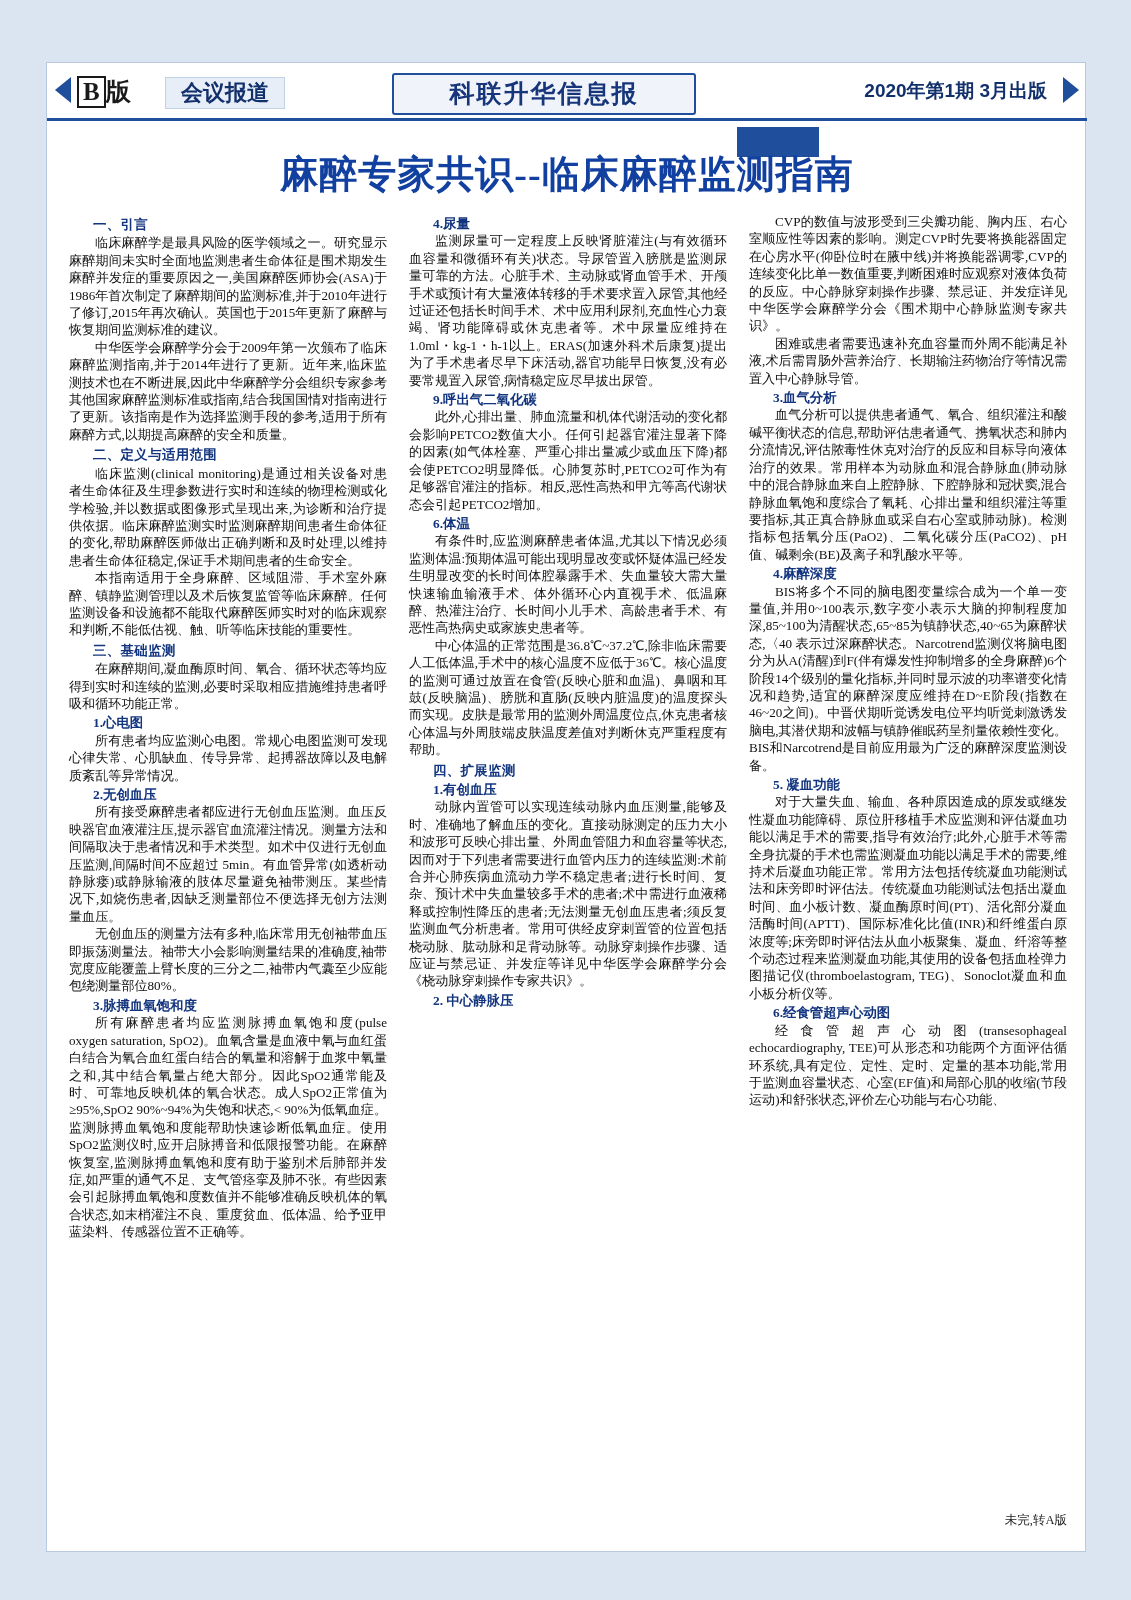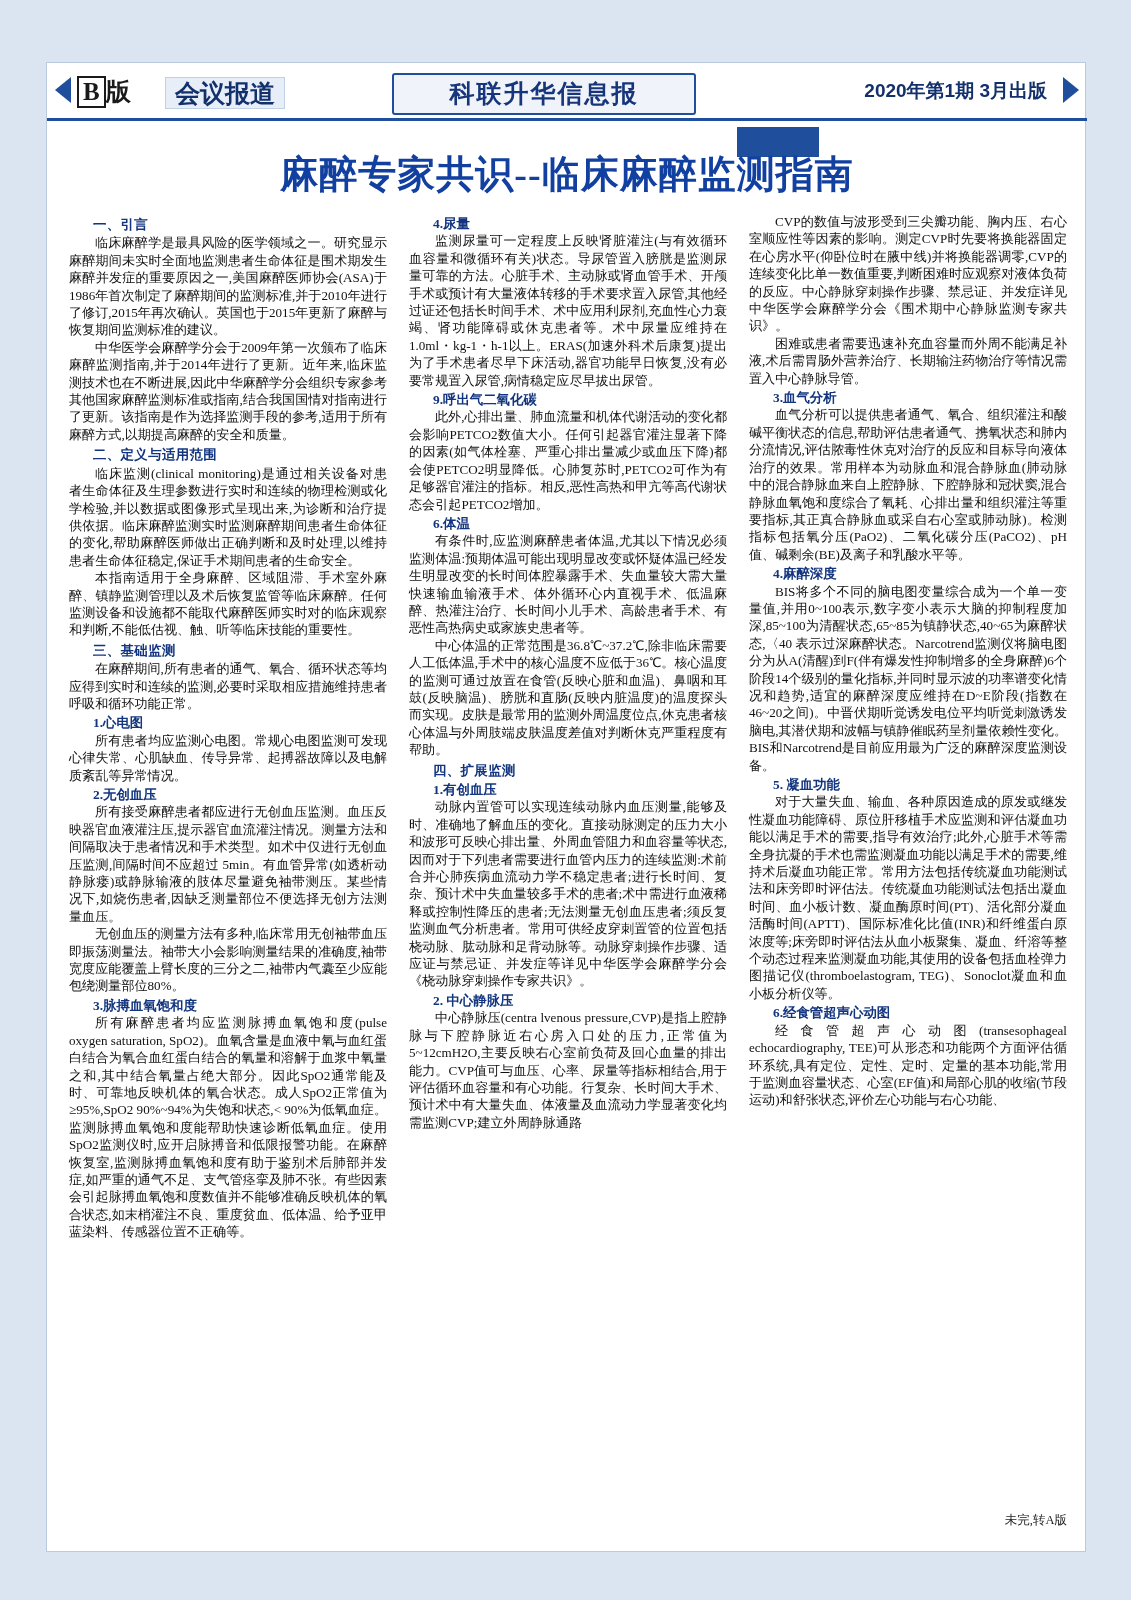--- a/index.html
+++ b/index.html
@@ -46,21 +46,21 @@
   .bver .bbox{
     display:inline-block;border:2px solid #1a1a1a;padding:0 4px;
     font-family:"Liberation Serif", serif;
   }
   .section-tag{
     position:absolute;left:118px;top:14px;
     width:118px;height:30px;
     background:#e8eef7;
     border:1px solid #c2d2e6;
     font-family:"Liberation Sans", sans-serif;
-    font-size:25px;color:#12306b;
+    font-size:22px;color:#12306b;
     text-align:center;line-height:30px;
     font-weight:bold;
   }
   .paper-name{
     position:absolute;left:345px;top:10px;width:300px;height:38px;
     background:#f0f4fa;
     border:2px solid #1f4e9c;
     border-radius:3px;
     text-align:center;
     line-height:36px;
@@ -158,42 +158,41 @@
 
     <div class="cols">
       <div class="col c1">
           <div class="h2">一、引言</div>
           <p class="t">临床麻醉学是最具风险的医学领域之一。研究显示麻醉期间未实时全面地监测患者生命体征是围术期发生麻醉并发症的重要原因之一,美国麻醉医师协会(ASA)于1986年首次制定了麻醉期间的监测标准,并于2010年进行了修订,2015年再次确认。英国也于2015年更新了麻醉与恢复期间监测标准的建议。</p>
           <p class="t">中华医学会麻醉学分会于2009年第一次颁布了临床麻醉监测指南,并于2014年进行了更新。近年来,临床监测技术也在不断进展,因此中华麻醉学分会组织专家参考其他国家麻醉监测标准或指南,结合我国国情对指南进行了更新。该指南是作为选择监测手段的参考,适用于所有麻醉方式,以期提高麻醉的安全和质量。</p>
           <div class="h2">二、定义与适用范围</div>
           <p class="t">临床监测(clinical monitoring)是通过相关设备对患者生命体征及生理参数进行实时和连续的物理检测或化学检验,并以数据或图像形式呈现出来,为诊断和治疗提供依据。临床麻醉监测实时监测麻醉期间患者生命体征的变化,帮助麻醉医师做出正确判断和及时处理,以维持患者生命体征稳定,保证手术期间患者的生命安全。</p>
           <p class="t">本指南适用于全身麻醉、区域阻滞、手术室外麻醉、镇静监测管理以及术后恢复监管等临床麻醉。任何监测设备和设施都不能取代麻醉医师实时对的临床观察和判断,不能低估视、触、听等临床技能的重要性。</p>
           <div class="h2">三、基础监测</div>
-          <p class="t">在麻醉期间,所有患者的通气、氧合、循环状态等均应得到实时和连续的监测,必要时采取相应措施维持患者呼吸和循环功能正常。</p>
+          <p class="t">在麻醉期间,凝血酶原时间、氧合、循环状态等均应得到实时和连续的监测,必要时采取相应措施维持患者呼吸和循环功能正常。</p>
           <div class="h3">1.心电图</div>
           <p class="t">所有患者均应监测心电图。常规心电图监测可发现心律失常、心肌缺血、传导异常、起搏器故障以及电解质紊乱等异常情况。</p>
           <div class="h3">2.无创血压</div>
           <p class="t">所有接受麻醉患者都应进行无创血压监测。血压反映器官血液灌注压,提示器官血流灌注情况。测量方法和间隔取决于患者情况和手术类型。如术中仅进行无创血压监测,间隔时间不应超过 5min。有血管异常(如透析动静脉瘘)或静脉输液的肢体尽量避免袖带测压。某些情况下,如烧伤患者,因缺乏测量部位不便选择无创方法测量血压。</p>
           <p class="t">无创血压的测量方法有多种,临床常用无创袖带血压即振荡测量法。袖带大小会影响测量结果的准确度,袖带宽度应能覆盖上臂长度的三分之二,袖带内气囊至少应能包绕测量部位80%。</p>
           <div class="h3">3.脉搏血氧饱和度</div>
           <p class="t">所有麻醉患者均应监测脉搏血氧饱和度(pulse oxygen saturation, SpO2)。血氧含量是血液中氧与血红蛋白结合为氧合血红蛋白结合的氧量和溶解于血浆中氧量之和,其中结合氧量占绝大部分。因此SpO2通常能及时、可靠地反映机体的氧合状态。成人SpO2正常值为≥95%,SpO2 90%~94%为失饱和状态,&lt; 90%为低氧血症。监测脉搏血氧饱和度能帮助快速诊断低氧血症。使用SpO2监测仪时,应开启脉搏音和低限报警功能。在麻醉恢复室,监测脉搏血氧饱和度有助于鉴别术后肺部并发症,如严重的通气不足、支气管痉挛及肺不张。有些因素会引起脉搏血氧饱和度数值并不能够准确反映机体的氧合状态,如末梢灌注不良、重度贫血、低体温、给予亚甲蓝染料、传感器位置不正确等。</p>
         </div>
       <div class="col c2">
           <div class="h3">4.尿量</div>
           <p class="t">监测尿量可一定程度上反映肾脏灌注(与有效循环血容量和微循环有关)状态。导尿管置入膀胱是监测尿量可靠的方法。心脏手术、主动脉或肾血管手术、开颅手术或预计有大量液体转移的手术要求置入尿管,其他经过证还包括长时间手术、术中应用利尿剂,充血性心力衰竭、肾功能障碍或休克患者等。术中尿量应维持在1.0ml・kg-1・h-1以上。ERAS(加速外科术后康复)提出为了手术患者尽早下床活动,器官功能早日恢复,没有必要常规置入尿管,病情稳定应尽早拔出尿管。</p>
           <div class="h3">9.呼出气二氧化碳</div>
           <p class="t">此外,心排出量、肺血流量和机体代谢活动的变化都会影响PETCO2数值大小。任何引起器官灌注显著下降的因素(如气体栓塞、严重心排出量减少或血压下降)都会使PETCO2明显降低。心肺复苏时,PETCO2可作为有足够器官灌注的指标。相反,恶性高热和甲亢等高代谢状态会引起PETCO2增加。</p>
           <div class="h3">6.体温</div>
           <p class="t">有条件时,应监测麻醉患者体温,尤其以下情况必须监测体温:预期体温可能出现明显改变或怀疑体温已经发生明显改变的长时间体腔暴露手术、失血量较大需大量快速输血输液手术、体外循环心内直视手术、低温麻醉、热灌注治疗、长时间小儿手术、高龄患者手术、有恶性高热病史或家族史患者等。</p>
           <p class="t">中心体温的正常范围是36.8℃~37.2℃,除非临床需要人工低体温,手术中的核心温度不应低于36℃。核心温度的监测可通过放置在食管(反映心脏和血温)、鼻咽和耳鼓(反映脑温)、膀胱和直肠(反映内脏温度)的温度探头而实现。皮肤是最常用的监测外周温度位点,休克患者核心体温与外周肢端皮肤温度差值对判断休克严重程度有帮助。</p>
           <div class="h2">四、扩展监测</div>
           <div class="h3">1.有创血压</div>
           <p class="t">动脉内置管可以实现连续动脉内血压测量,能够及时、准确地了解血压的变化。直接动脉测定的压力大小和波形可反映心排出量、外周血管阻力和血容量等状态,因而对于下列患者需要进行血管内压力的连续监测:术前合并心肺疾病血流动力学不稳定患者;进行长时间、复杂、预计术中失血量较多手术的患者;术中需进行血液稀释或控制性降压的患者;无法测量无创血压患者;须反复监测血气分析患者。常用可供经皮穿刺置管的位置包括桡动脉、肱动脉和足背动脉等。动脉穿刺操作步骤、适应证与禁忌证、并发症等详见中华医学会麻醉学分会《桡动脉穿刺操作专家共识》。</p>
           <div class="h3">2. 中心静脉压</div>
-          <p class="t">中心静脉压(centra lvenous pressure,CVP)是指上腔静脉与下腔静脉近右心房入口处的压力,正常值为5~12cmH2O,主要反映右心室前负荷及回心血量的排出能力。CVP值可与血压、心率、尿量等指标相结合,用于评估循环血容量和有心功能。行复杂、长时间大手术、预计术中有大量失血、体液量及血流动力学显著变化均需监测CVP;建立外周静脉通路</p>
         </div>
       <div class="col c3">
         <p class="t">CVP的数值与波形受到三尖瓣功能、胸内压、右心室顺应性等因素的影响。测定CVP时先要将换能器固定在心房水平(仰卧位时在腋中线)并将换能器调零,CVP的连续变化比单一数值重要,判断困难时应观察对液体负荷的反应。中心静脉穿刺操作步骤、禁忌证、并发症详见中华医学会麻醉学分会《围术期中心静脉监测专家共识》。</p>
           <p class="t">困难或患者需要迅速补充血容量而外周不能满足补液,术后需胃肠外营养治疗、长期输注药物治疗等情况需置入中心静脉导管。</p>
           <div class="h3">3.血气分析</div>
           <p class="t">血气分析可以提供患者通气、氧合、组织灌注和酸碱平衡状态的信息,帮助评估患者通气、携氧状态和肺内分流情况,评估脓毒性休克对治疗的反应和目标导向液体治疗的效果。常用样本为动脉血和混合静脉血(肺动脉中的混合静脉血来自上腔静脉、下腔静脉和冠状窦,混合静脉血氧饱和度综合了氧耗、心排出量和组织灌注等重要指标,其正真合静脉血或采自右心室或肺动脉)。检测指标包括氧分压(PaO2)、二氧化碳分压(PaCO2)、pH值、碱剩余(BE)及离子和乳酸水平等。</p>
           <div class="h3">4.麻醉深度</div>
           <p class="t">BIS将多个不同的脑电图变量综合成为一个单一变量值,并用0~100表示,数字变小表示大脑的抑制程度加深,85~100为清醒状态,65~85为镇静状态,40~65为麻醉状态,〈40 表示过深麻醉状态。Narcotrend监测仪将脑电图分为从A(清醒)到F(伴有爆发性抑制增多的全身麻醉)6个阶段14个级别的量化指标,并同时显示波的功率谱变化情况和趋势,适宜的麻醉深度应维持在D~E阶段(指数在46~20之间)。中晋伏期听觉诱发电位平均听觉刺激诱发脑电,其潜伏期和波幅与镇静催眠药呈剂量依赖性变化。BIS和Narcotrend是目前应用最为广泛的麻醉深度监测设备。</p>
           <div class="h3">5. 凝血功能</div>
           <p class="t">对于大量失血、输血、各种原因造成的原发或继发性凝血功能障碍、原位肝移植手术应监测和评估凝血功能以满足手术的需要,指导有效治疗;此外,心脏手术等需全身抗凝的手术也需监测凝血功能以满足手术的需要,维持术后凝血功能正常。常用方法包括传统凝血功能测试法和床旁即时评估法。传统凝血功能测试法包括出凝血时间、血小板计数、凝血酶原时间(PT)、活化部分凝血活酶时间(APTT)、国际标准化比值(INR)和纤维蛋白原浓度等;床旁即时评估法从血小板聚集、凝血、纤溶等整个动态过程来监测凝血功能,其使用的设备包括血栓弹力图描记仪(thromboelastogram, TEG)、Sonoclot凝血和血小板分析仪等。</p>

